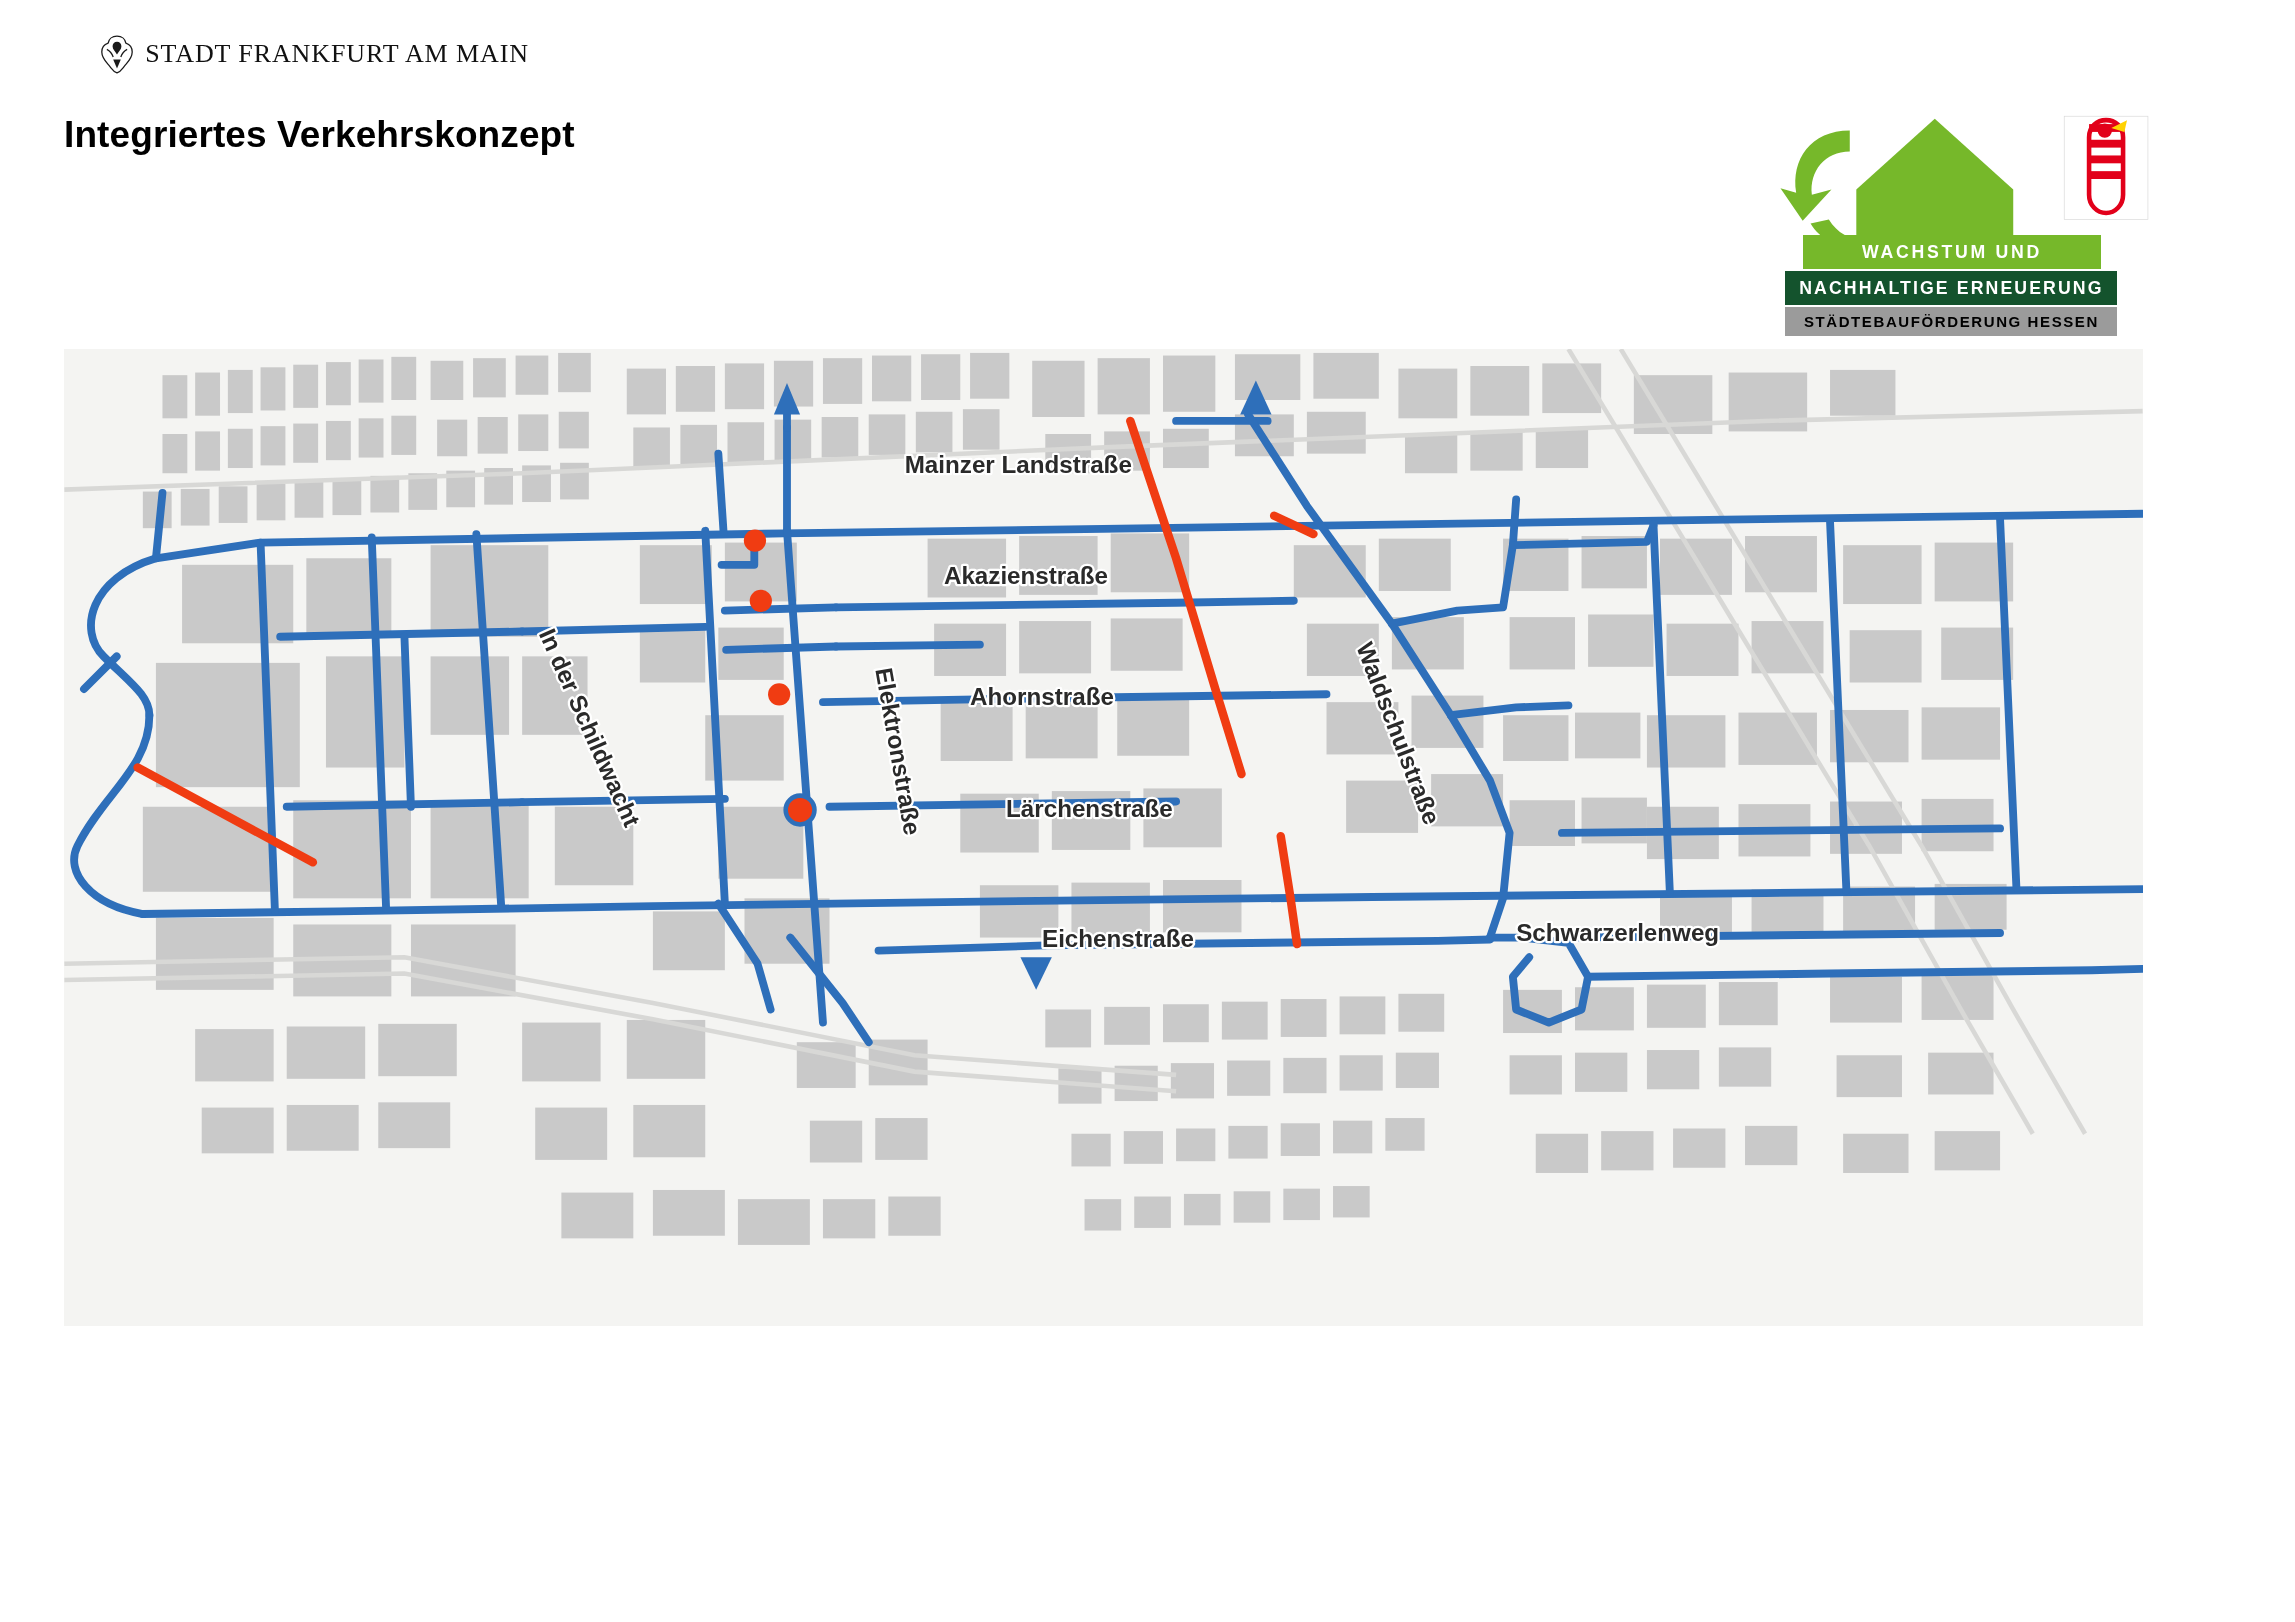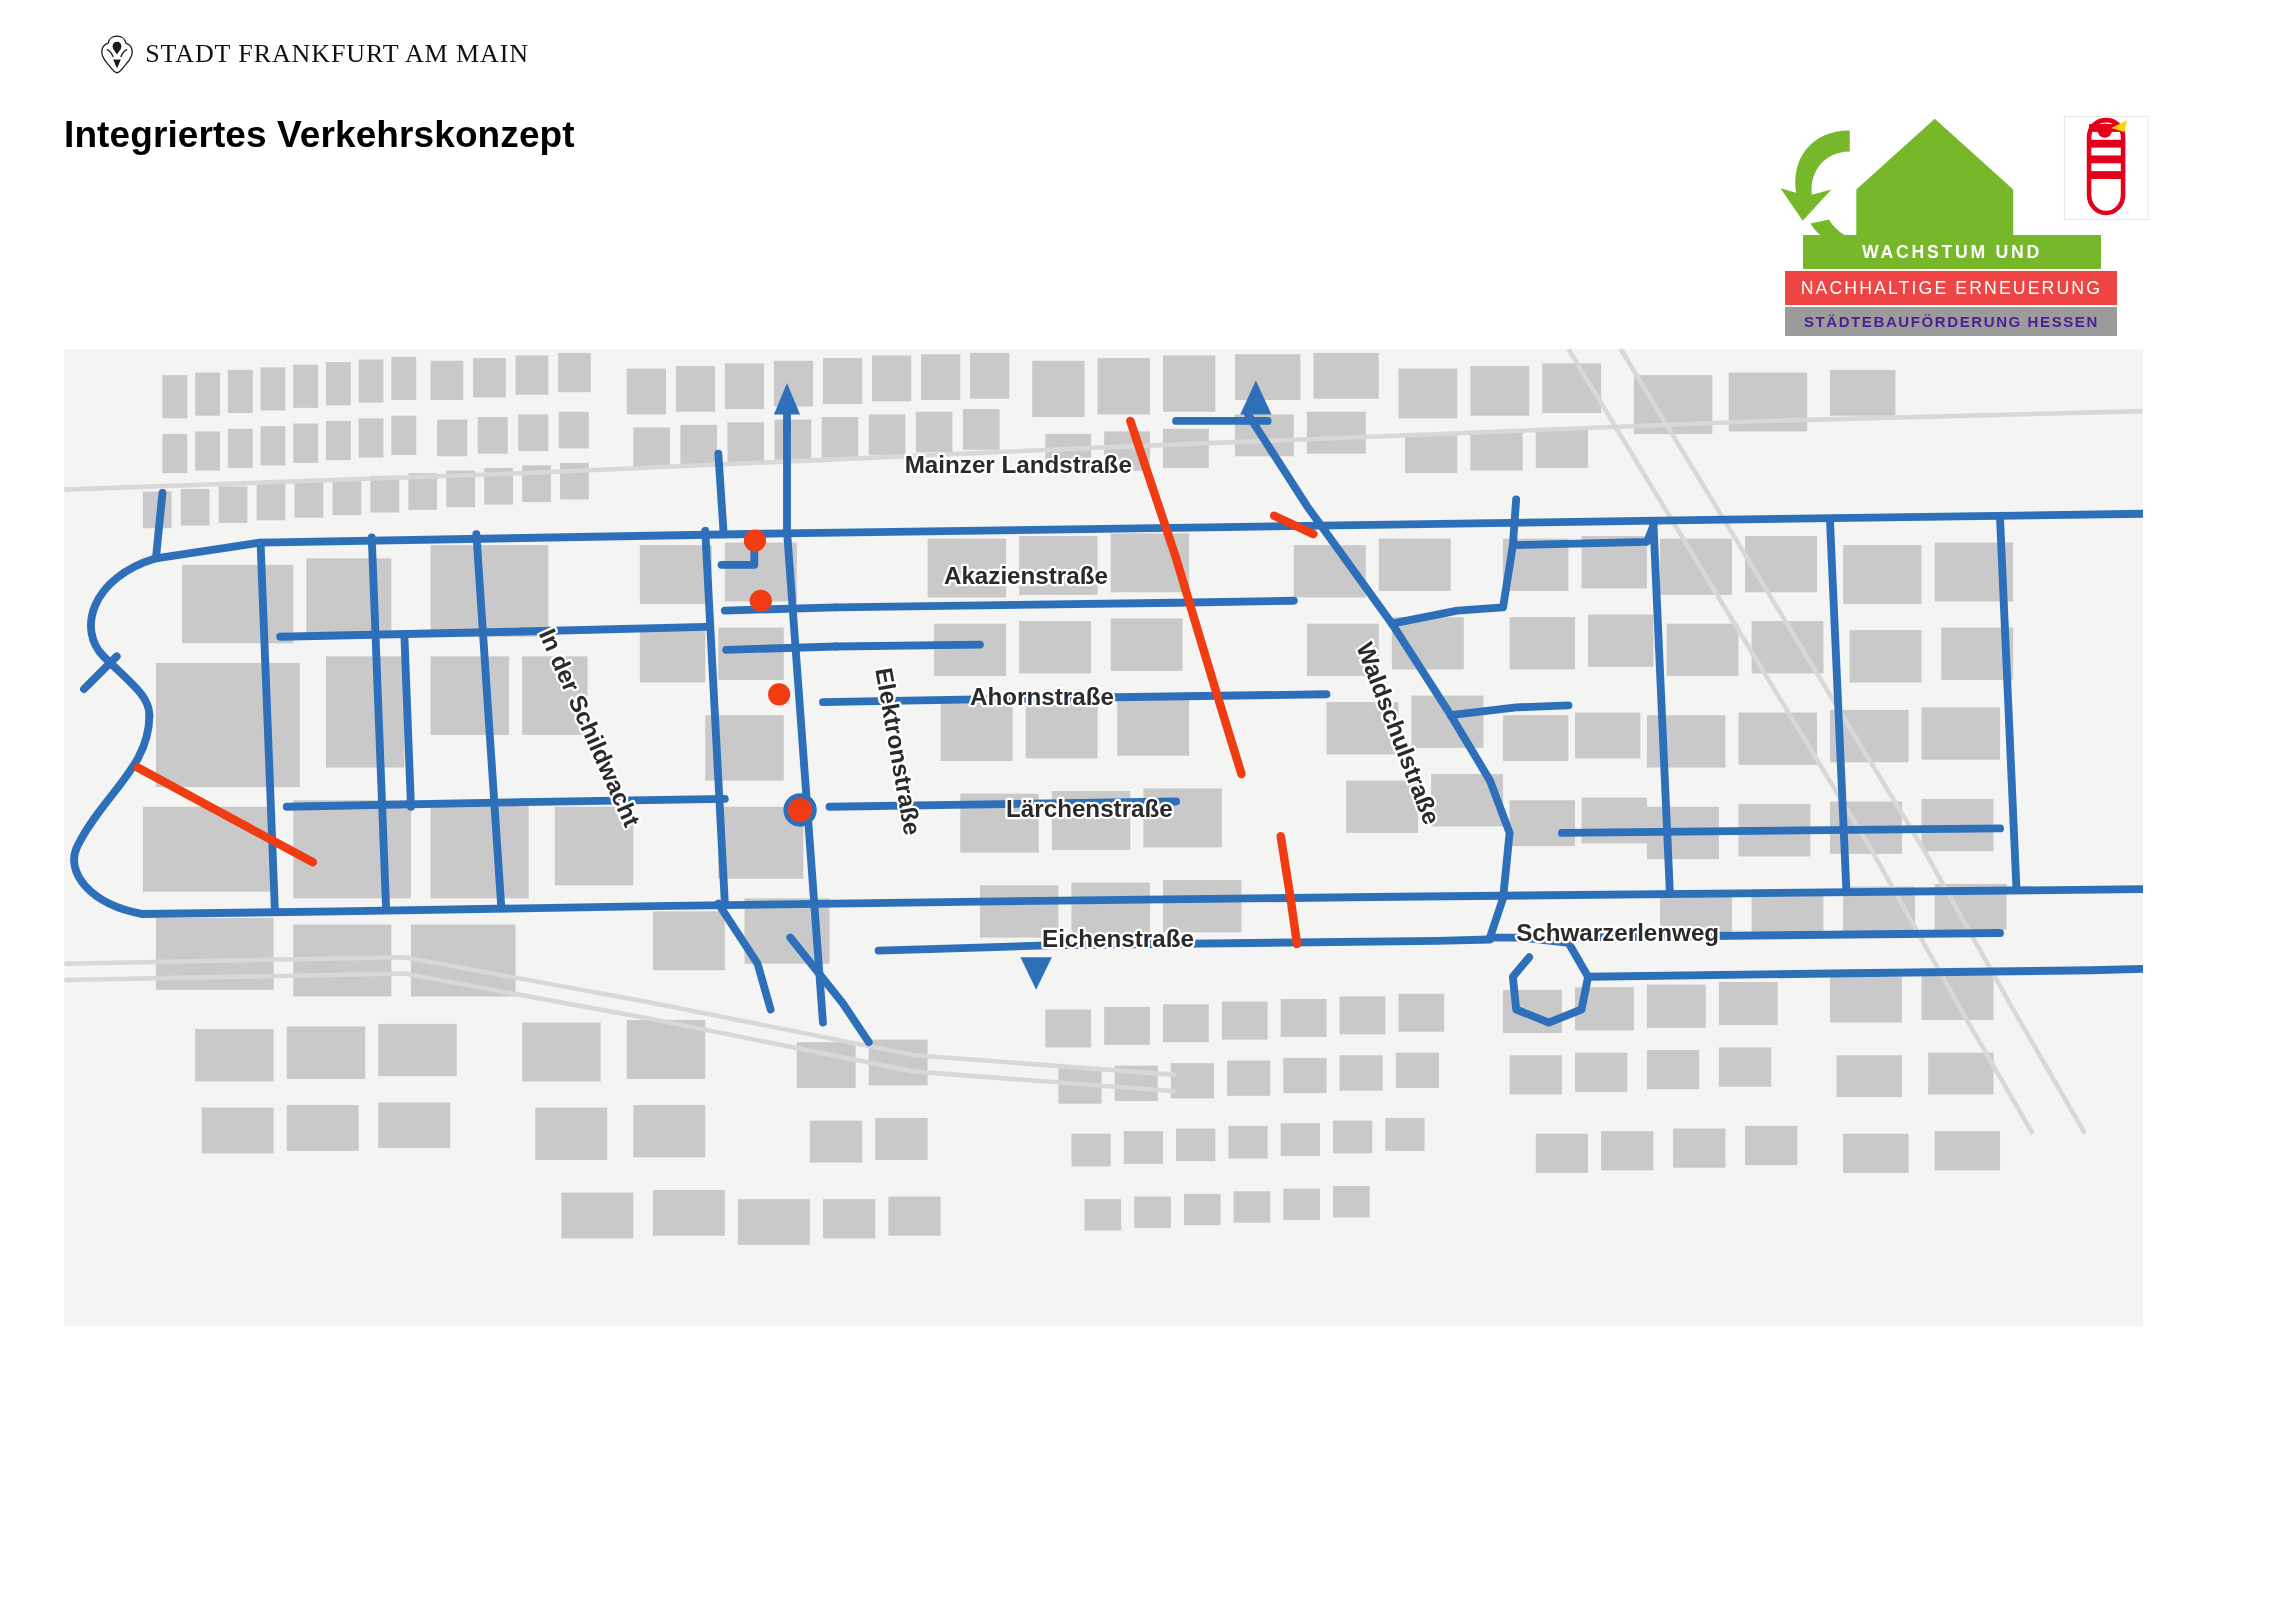--- a/index.html
+++ b/index.html
@@ -89,41 +89,41 @@
     font-size: 17.7px;
     font-weight: bold;
     letter-spacing: 2.7px;
   }
   #program-logo .green-band2 {
     position: absolute;
     left: 14.4px;
     top: 160px;
     width: 332px;
     height: 34px;
-    background: #ef4444;
+    background: #14532d;
     display: flex;
     align-items: center;
     justify-content: center;
     color: #fff;
     font-size: 17.7px;
-    font-weight: normal;
+    font-weight: bold;
     letter-spacing: 2.1px;
     text-align: right;
   }
   #program-logo .grey-band {
     position: absolute;
     left: 14.4px;
     top: 196px;
     width: 332px;
     height: 29px;
     background: #9b9b9b;
     display: flex;
     align-items: center;
     justify-content: center;
-    color: #4c1d95;
+    color: #000000;
     font-size: 15px;
     font-weight: bold;
     letter-spacing: 1.6px;
   }
 
   
   #map-frame {
     position: absolute;
     left: 64px;
     top: 349px;

